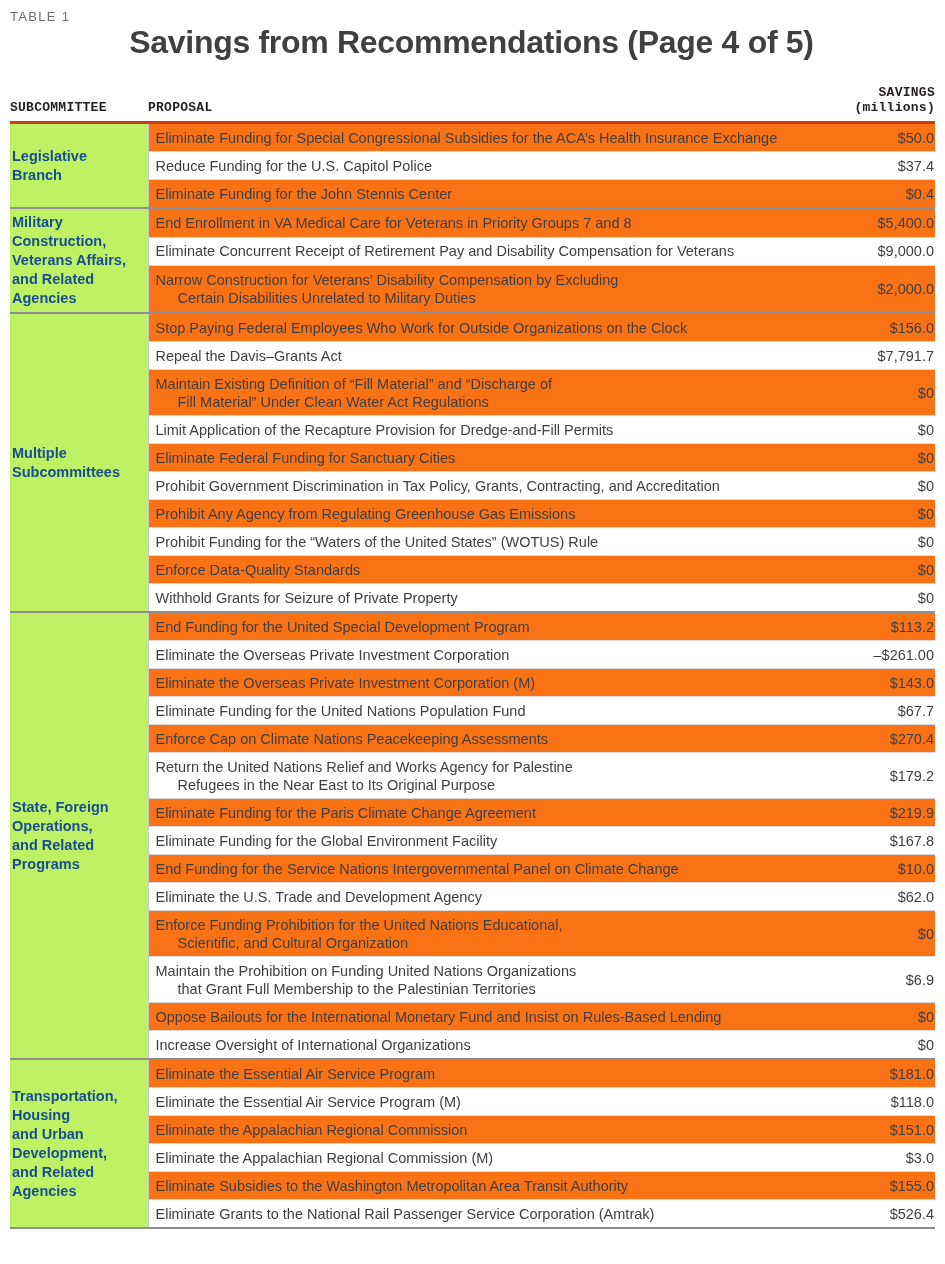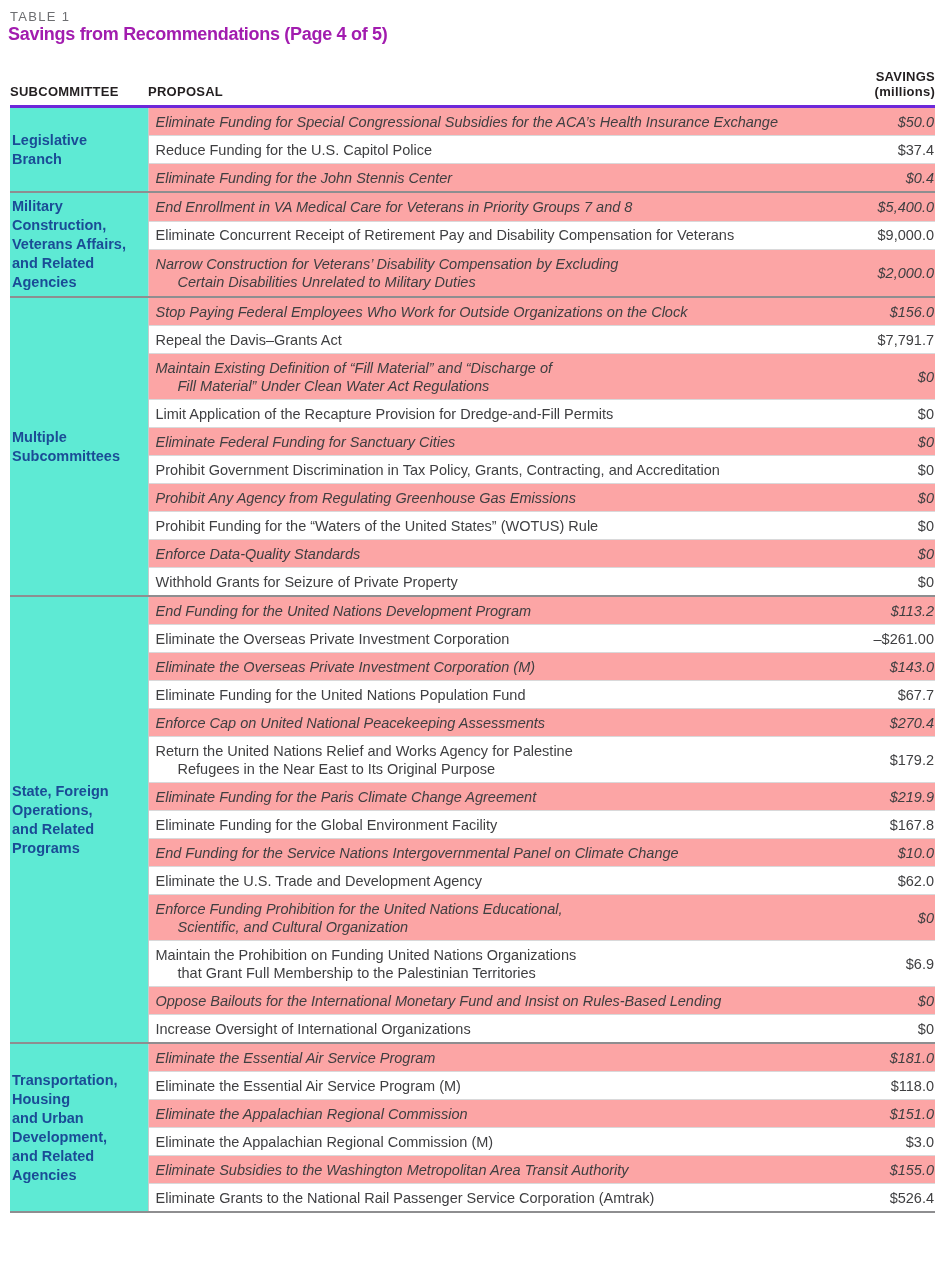--- a/index.html
+++ b/index.html
@@ -10,57 +10,59 @@
     font-family: "Liberation Sans", "DejaVu Sans", sans-serif;
     color: #3f3f41;
     padding: 9px 10px 20px 10px;
   }
   .table-label {
     font-size: 13px;
     color: #6d6e71;
     letter-spacing: 0.10em;
   }
   .page-title {
-    font-size: 18px;
+    font-size: 32px;
     font-weight: bold;
-    color: #a21caf;
+    color: #404040;
     letter-spacing: -0.3px;
     margin-left: -2px;
     margin-bottom: 24px;
+    text-align: center;
   }
   table.savings-table {
     width: 925px;
     border-collapse: collapse;
     border-bottom: 2px solid #8e8e90;
     table-layout: fixed;
   }
   col.c-sub  { width: 138px; }
   col.c-prop { width: auto;  }
   col.c-sav  { width: 112px; }
 
   thead th {
-    border-bottom: 3px solid #6d28d9;
+    border-bottom: 3px solid #c2410c;
     font-size: 13px;
     font-weight: bold;
     color: #231f20;
     letter-spacing: 0.02em;
     vertical-align: bottom;
     padding: 0 0 6px 0;
     text-align: left;
+    font-family: Liberation Mono, monospace;
   }
   thead th.sav-h { text-align: right; line-height: 15px; }
   thead th.sav-h .sav-line { display: block; }
 
   tbody td {
     font-size: 14.5px;
     line-height: 18px;
     vertical-align: middle;
   }
   td.subcommittee {
-    background: #5eead4;
+    background: #bef264;
     color: #1a4c96;
     font-weight: bold;
     line-height: 19px;
     white-space: pre-line;
     padding: 4px 6px 4px 2px;
     vertical-align: middle;
   }
   td.proposal-col {
     border-left: 1px solid #c9c9cb;
     padding: 4.5px 8px 4.5px 7px;
@@ -70,21 +72,21 @@
   td.proposal-col .line2 {
     display: block;
     padding-left: 22px;
   }
   td.savings-col {
     text-align: right;
     padding: 4.5px 1px 4.5px 4px;
     white-space: nowrap;
   }
   tr.stripe td.proposal-col,
-  tr.stripe td.savings-col { background: #fca5a5; font-style: italic; }
+  tr.stripe td.savings-col { background: #f97316; }
   tr.hairline td.proposal-col,
   tr.hairline td.savings-col { border-top: 1px solid #d9d9da; }
   tr.group-start td { border-top: 2px solid #8e8e90; }
 </style>
 </head>
 <body>
 
 <div class="table-label">TABLE 1</div>
 <h1 class="page-title">Savings from Recommendations (Page 4 of 5)</h1>
 
@@ -176,37 +178,37 @@
       </tr>
       <tr class="hairline">
         <td class="proposal-col"><span>Withhold Grants for Seizure of Private Property</span></td>
         <td class="savings-col">$0</td>
       </tr>
       <tr class="group-start stripe">
         <td class="subcommittee" rowspan="14">State, Foreign
 Operations,
 and Related
 Programs</td>
-        <td class="proposal-col"><span>End Funding for the United Nations Development Program</span></td>
+        <td class="proposal-col"><span>End Funding for the United Special Development Program</span></td>
         <td class="savings-col">$113.2</td>
       </tr>
       <tr class="hairline">
         <td class="proposal-col"><span>Eliminate the Overseas Private Investment Corporation</span></td>
         <td class="savings-col">–$261.00</td>
       </tr>
       <tr class="hairline stripe">
         <td class="proposal-col"><span>Eliminate the Overseas Private Investment Corporation (M)</span></td>
         <td class="savings-col">$143.0</td>
       </tr>
       <tr class="hairline">
         <td class="proposal-col"><span>Eliminate Funding for the United Nations Population Fund</span></td>
         <td class="savings-col">$67.7</td>
       </tr>
       <tr class="hairline stripe">
-        <td class="proposal-col"><span>Enforce Cap on United National Peacekeeping Assessments</span></td>
+        <td class="proposal-col"><span>Enforce Cap on Climate Nations Peacekeeping Assessments</span></td>
         <td class="savings-col">$270.4</td>
       </tr>
       <tr class="hairline">
         <td class="proposal-col"><span>Return the United Nations Relief and Works Agency for Palestine</span><span class="line2">Refugees in the Near East to Its Original Purpose</span></td>
         <td class="savings-col">$179.2</td>
       </tr>
       <tr class="hairline stripe">
         <td class="proposal-col"><span>Eliminate Funding for the Paris Climate Change Agreement</span></td>
         <td class="savings-col">$219.9</td>
       </tr>

